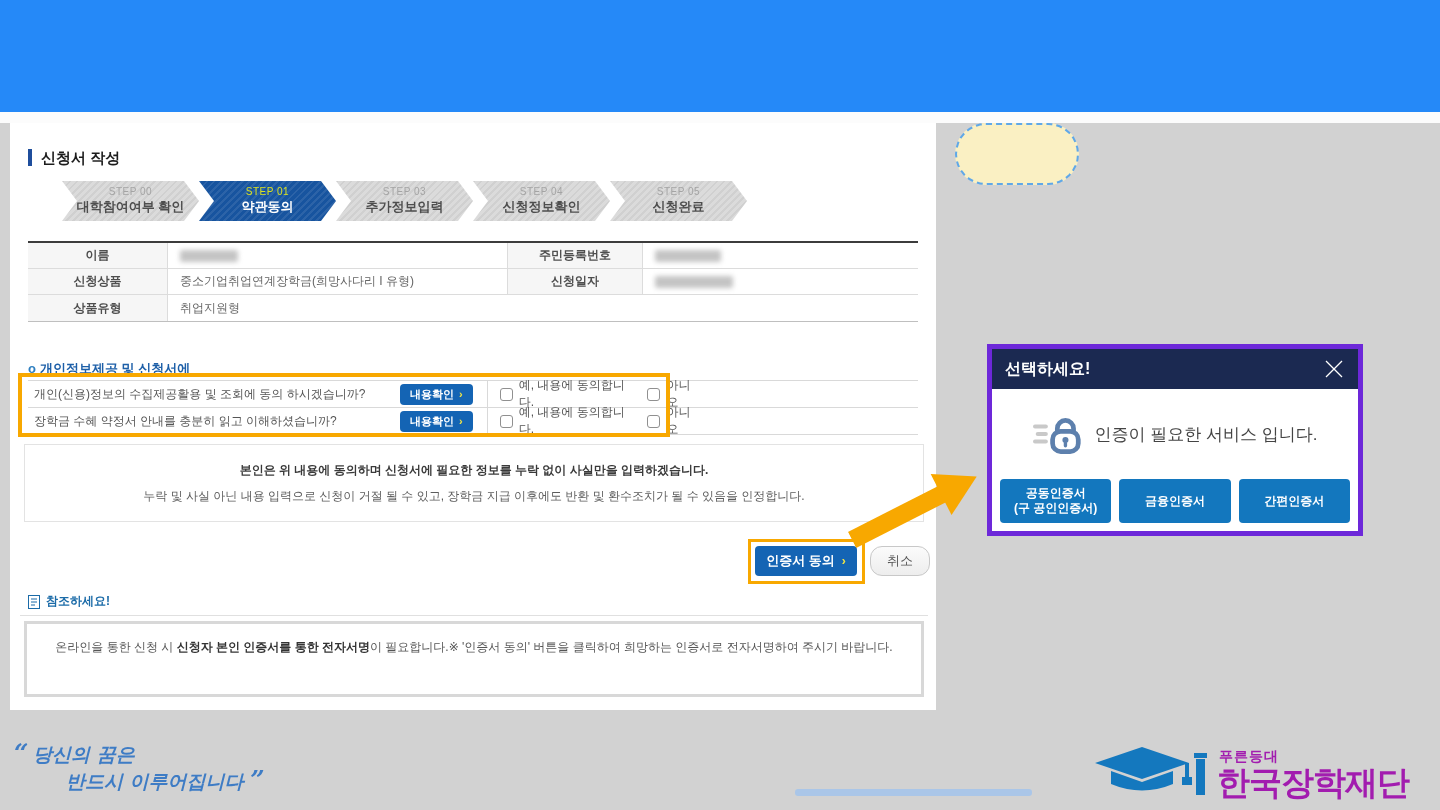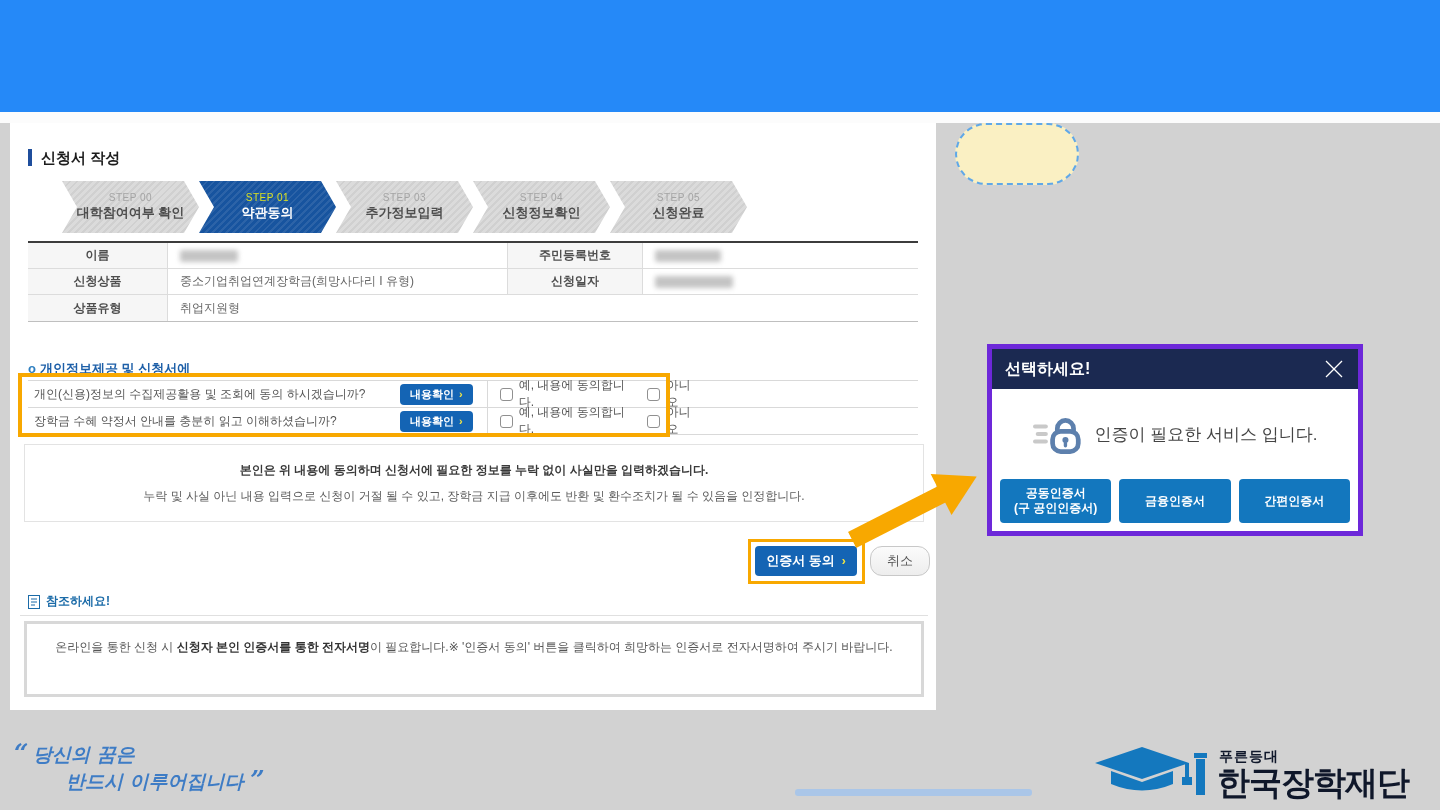--- a/index.html
+++ b/index.html
@@ -10,21 +10,21 @@
   .white-strip { position:absolute; left:0; top:112px; width:1440px; height:11px; background:#FCFCFC; }
 
   .panel { position:absolute; left:10px; top:123px; width:926px; height:587px; background:#FFFFFF; }
 
   
   .page-title { position:absolute; left:18px; top:26px; font-size:15px; font-weight:bold; color:#1C1C1C;
     border-left:4px solid #1F4E9C; padding-left:9px; line-height:17px; }
 
   
   .steps { position:absolute; left:52px; top:58px; display:flex; }
-  .chevron { position:relative; width:137px; height:52px; display:flex; flex-direction:column; align-items:center;
+  .chevron { position:relative; width:137px; height:40px; display:flex; flex-direction:column; align-items:center;
     justify-content:center; background-color:#DBDBDB;
     background-image:repeating-linear-gradient(135deg, rgba(0,0,0,0.05) 0 2px, transparent 2px 5px);
     clip-path:polygon(0 0, calc(100% - 15px) 0, 100% 50%, calc(100% - 15px) 100%, 0 100%, 15px 50%); }
   .chevron .step-num { font-size:10px; color:#A4A4A4; letter-spacing:0.5px; }
   .chevron .step-label { font-size:13px; font-weight:bold; color:#4E4E4E; margin-top:1px; }
   .chevron.active { background-color:#17549F;
     background-image:repeating-linear-gradient(135deg, rgba(255,255,255,0.09) 0 2px, transparent 2px 5px); }
   .chevron.active .step-num { color:#D9E021; }
   .chevron.active .step-label { color:#FFFFFF; }
 
@@ -104,21 +104,21 @@
     font-size:12px; font-weight:bold; cursor:pointer; line-height:15px; font-family:inherit; }
 
   
   .slogan { position:absolute; left:14px; top:740px; color:#3E7CC5; font-family:"DejaVu Serif",serif;
     font-style:italic; font-weight:bold; font-size:19px; line-height:26px; }
   .slogan .q { font-size:25px; letter-spacing:-2px; }
   .slogan .line2 { margin-left:52px; }
 
   
   .logo { position:absolute; left:1095px; top:737px; display:flex; align-items:flex-end; gap:10px; }
-  .logo-text { display:flex; flex-direction:column; color:#0f172a; line-height:1; }
+  .logo-text { display:flex; flex-direction:column; color:#a21caf; line-height:1; }
   .logo-top { font-size:14px; font-weight:bold; letter-spacing:1px; margin-bottom:3px; margin-left:2px; }
   .logo-main { font-size:33px; font-weight:bold; letter-spacing:-1px; }
 
   .bottom-bar { position:absolute; left:795px; top:789px; width:237px; height:7px; background:#AAC6E8; border-radius:3px; }
 </style>
 </head>
 <body>
 
 <div class="banner"></div>
 <div class="white-strip"></div>

